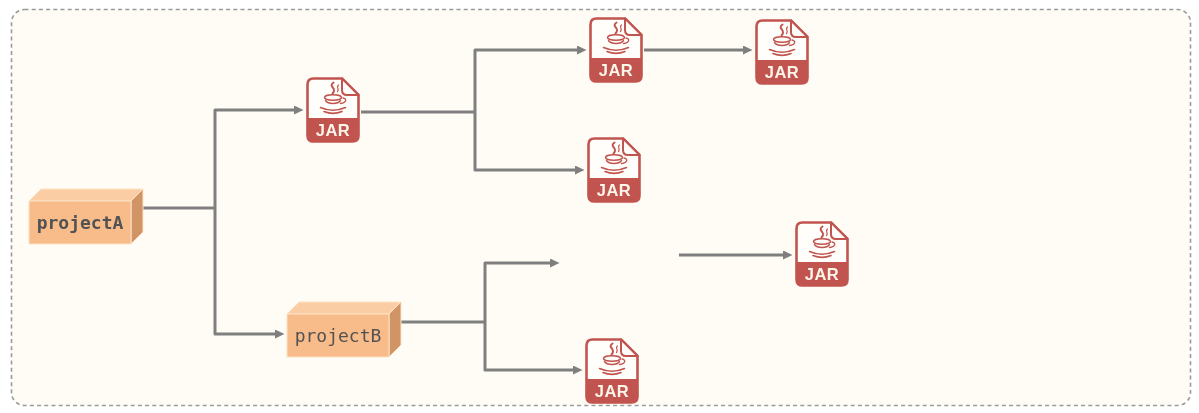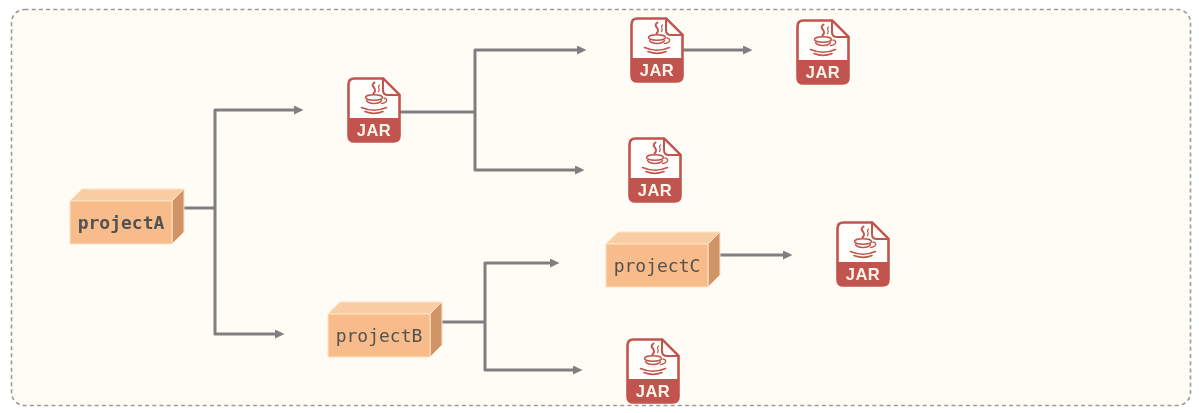--- a/index.html
+++ b/index.html
@@ -1,19 +1,19 @@
 <!DOCTYPE html>
 <html><head>
 <meta charset="utf-8">
 <style>
   html,body{margin:0;padding:0;background:#ffffff;}
   body{font-family:"Liberation Sans",sans-serif;}
   .stage{position:relative;width:1199px;height:413px;background:#ffffff;overflow:hidden;}
   .layer{position:absolute;left:0;top:0;width:1199px;height:413px;}
-  .node{position:absolute;margin-left:41px;}
+  .node{position:absolute;}
   
   .n-projecta{left:28px;top:188px;width:116px;height:57px;font-weight:bold;}
   .n-projectb{left:286px;top:301px;width:116px;height:63px;}
   .n-projectc{left:564px;top:231px;width:116px;height:57px;}
   .n-jar-a1  {left:306px;top:77px; width:54px;height:66px;}
   .n-jar-a1a {left:589px;top:17px; width:54px;height:66px;}
   .n-jar-a1b {left:587px;top:137px;width:54px;height:66px;}
   .n-jar-a1a1{left:755px;top:19px; width:54px;height:66px;}
   .n-jar-b1  {left:585px;top:338px;width:54px;height:66px;}
   .n-jar-c1  {left:795px;top:221px;width:54px;height:66px;}
@@ -141,30 +141,20 @@
     <svg width="116" height="57" viewBox="0 0 116 57">
       <g stroke="#fde3c4" stroke-width="1" stroke-linejoin="round">
         <polygon points="1,13 13,1 115,1 103,13" fill="#fbcda4"></polygon>
         <polygon points="103,13 115,1 115,44 103,56" fill="#d09467"></polygon>
         <rect x="1" y="13" width="102" height="43" fill="#f8bb8a"></rect>
       </g>
       <text class="box-label" x="52" y="40.5" text-anchor="middle">projectB</text>
     </svg>
   </div>
 
-  <div class="node n-projectc">
-    <svg width="116" height="57" viewBox="0 0 116 57">
-      <g stroke="#fde3c4" stroke-width="1" stroke-linejoin="round">
-        <polygon points="1,13 13,1 115,1 103,13" fill="#fbcda4"></polygon>
-        <polygon points="103,13 115,1 115,44 103,56" fill="#d09467"></polygon>
-        <rect x="1" y="13" width="102" height="43" fill="#f8bb8a"></rect>
-      </g>
-      <text class="box-label" x="52" y="40.5" text-anchor="middle">projectC</text>
-    </svg>
-  </div>
 
   <div class="node n-jar-b1">
     <svg width="54" height="66" viewBox="0 0 54 66">
       <path d="M7.5,1.5 H36 L52.5,18 V58.5 Q52.5,64.5 46.5,64.5 H7.5 Q1.5,64.5 1.5,58.5 V7.5 Q1.5,1.5 7.5,1.5 Z" fill="#fffefa" stroke="#c2544f" stroke-width="2.6" stroke-linejoin="round"></path>
       <path d="M36,1.5 V13 Q36,18 41,18 H52.5 Z" fill="#fffefa" stroke="#c2544f" stroke-width="2" stroke-linejoin="round"></path>
       <path d="M1.5,41 H52.5 V58.5 Q52.5,64.5 46.5,64.5 H7.5 Q1.5,64.5 1.5,58.5 Z" fill="#c2544f"></path>
       <g fill="none" stroke="#c2544f" stroke-linecap="round">
         <path d="M27.5,5.5 C21.5,9.5 32,11 26.5,16.5" stroke-width="2"></path>
         <path d="M32.5,8 C29.5,10 34,11.5 31.5,14.5" stroke-width="1.2"></path>
         <ellipse cx="27" cy="20.5" rx="8.5" ry="2.7" stroke-width="1.4"></ellipse>

